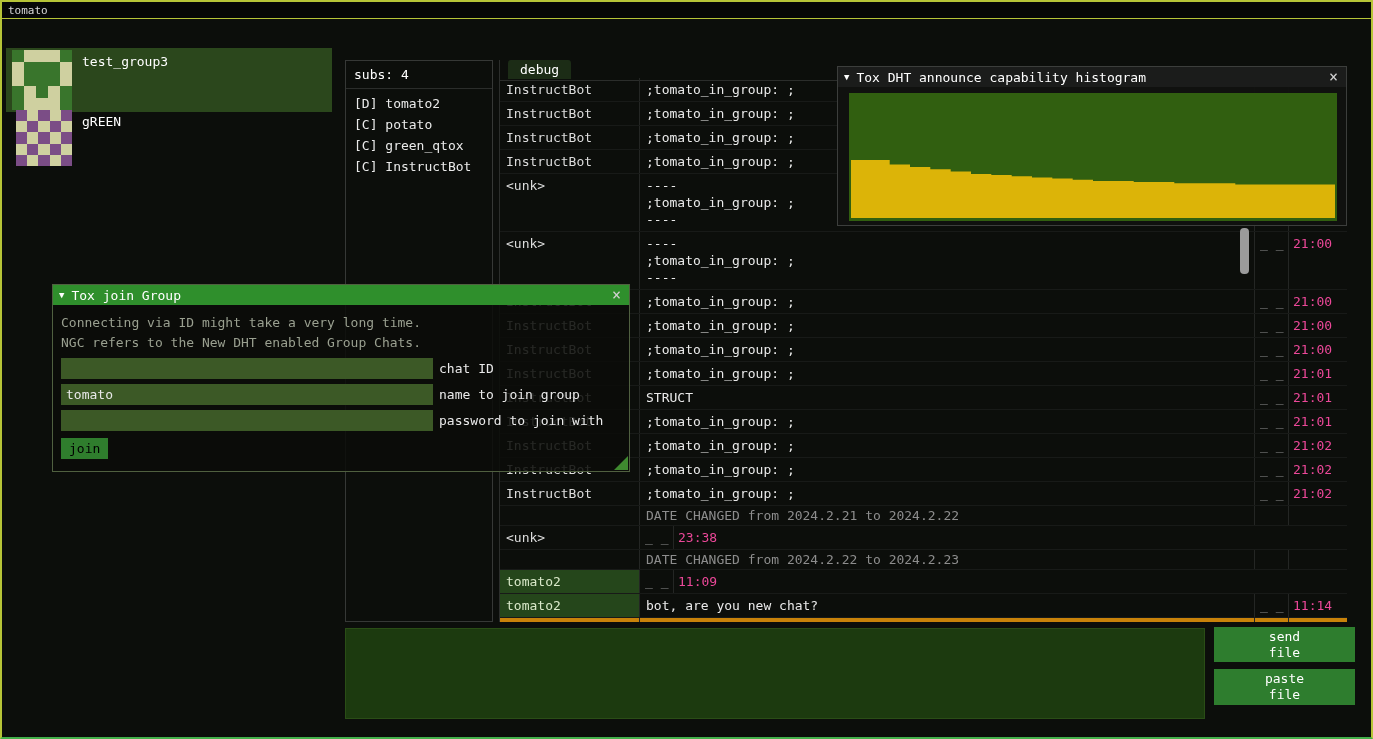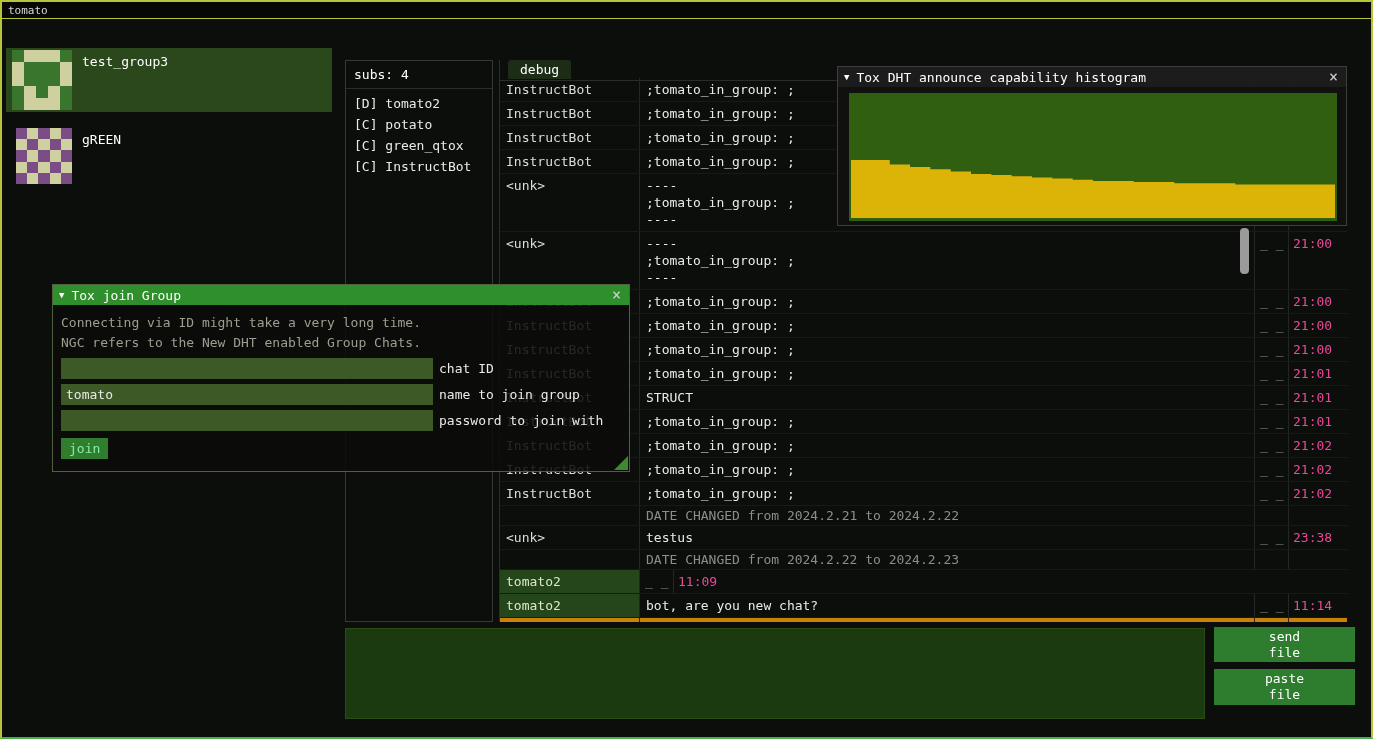--- a/index.html
+++ b/index.html
@@ -71,21 +71,21 @@
   .win-close{color:#d0d0d0;font-size:15px;padding:0 2px;}
   .join-win{left:50px;top:282px;width:578px;height:188px;}
   .join-body{position:absolute;left:0;top:20px;right:0;bottom:0;
              background:rgba(11,13,9,0.87);padding:8px;box-sizing:border-box;}
   .info{color:#9aa090;font-size:13px;line-height:20px;white-space:nowrap;}
   .field-row{display:flex;align-items:center;margin-top:5px;height:21px;}
   .field{width:372px;height:21px;background:#3c5926;border:none;color:#e8e8e8;
          font-family:"DejaVu Sans Mono", monospace;font-size:13px;padding:0 5px;
          box-sizing:border-box;outline:none;}
   .field-label{margin-left:6px;font-size:13px;color:#eaeaea;white-space:nowrap;}
-  .join-btn{margin-top:7px;height:21px;padding:0 8px;background:#2f7d2d;border:none;color:#86efac;
+  .join-btn{margin-top:7px;height:21px;padding:0 8px;background:#2f7d2d;border:none;color:#000000;
             font-family:"DejaVu Sans Mono", monospace;font-size:13px;cursor:default;}
   .resize-grip{position:absolute;right:1px;bottom:1px;width:0;height:0;
                border-left:14px solid transparent;border-bottom:14px solid #3f8a2f;}
   .hist-win{left:835px;top:64px;width:510px;height:160px;border-color:#3c3e3c;}
   .hist-body{position:absolute;left:0;top:20px;right:0;bottom:0;
              background:rgba(17,18,16,0.97);padding:6px 11px;box-sizing:border-box;}
   .plot{width:488px;height:128px;position:relative;}
   .plot svg{position:absolute;left:0;top:0;width:100%;height:100%;}
 </style>
 </head>
@@ -121,21 +121,21 @@
         <div style="background: rgb(207, 208, 160);"></div>
         <div style="background: rgb(57, 117, 44);"></div>
         <div style="background: rgb(57, 117, 44);"></div>
         <div style="background: rgb(207, 208, 160);"></div>
         <div style="background: rgb(207, 208, 160);"></div>
         <div style="background: rgb(207, 208, 160);"></div>
         <div style="background: rgb(57, 117, 44);"></div>
       </div>
     <span class="group-name">test_group3</span>
   </div>
-  <div class="group-row" style="top:122px;">
+  <div class="group-row" style="top:104px;">
     <div class="avatar" style="left: 10px; top: 4px; width: 56px; height: 56px; display: grid; grid-template-columns: repeat(5, 1fr);">
         <div style="background: rgb(123, 77, 134);"></div>
         <div style="background: rgb(207, 208, 160);"></div>
         <div style="background: rgb(123, 77, 134);"></div>
         <div style="background: rgb(207, 208, 160);"></div>
         <div style="background: rgb(123, 77, 134);"></div>
         <div style="background: rgb(207, 208, 160);"></div>
         <div style="background: rgb(123, 77, 134);"></div>
         <div style="background: rgb(207, 208, 160);"></div>
         <div style="background: rgb(123, 77, 134);"></div>
@@ -270,21 +270,20 @@
           <div class="cell cell-time">21:02</div>
         </div>
         <div class="chat-row row-date">
           <div class="cell cell-name"></div>
           <div class="cell cell-msg">DATE CHANGED from 2024.2.21 to 2024.2.22</div>
           <div class="cell cell-flags"></div>
           <div class="cell cell-time"></div>
         </div>
         <div class="chat-row row-normal">
           <div class="cell cell-name">&lt;unk&gt;</div>
-          <div class="cell cell-msg">testus</div>
           <div class="cell cell-flags">_ _</div>
           <div class="cell cell-time">23:38</div>
         </div>
         <div class="chat-row row-date">
           <div class="cell cell-name"></div>
           <div class="cell cell-msg">DATE CHANGED from 2024.2.22 to 2024.2.23</div>
           <div class="cell cell-flags"></div>
           <div class="cell cell-time"></div>
         </div>
         <div class="chat-row row-self">

